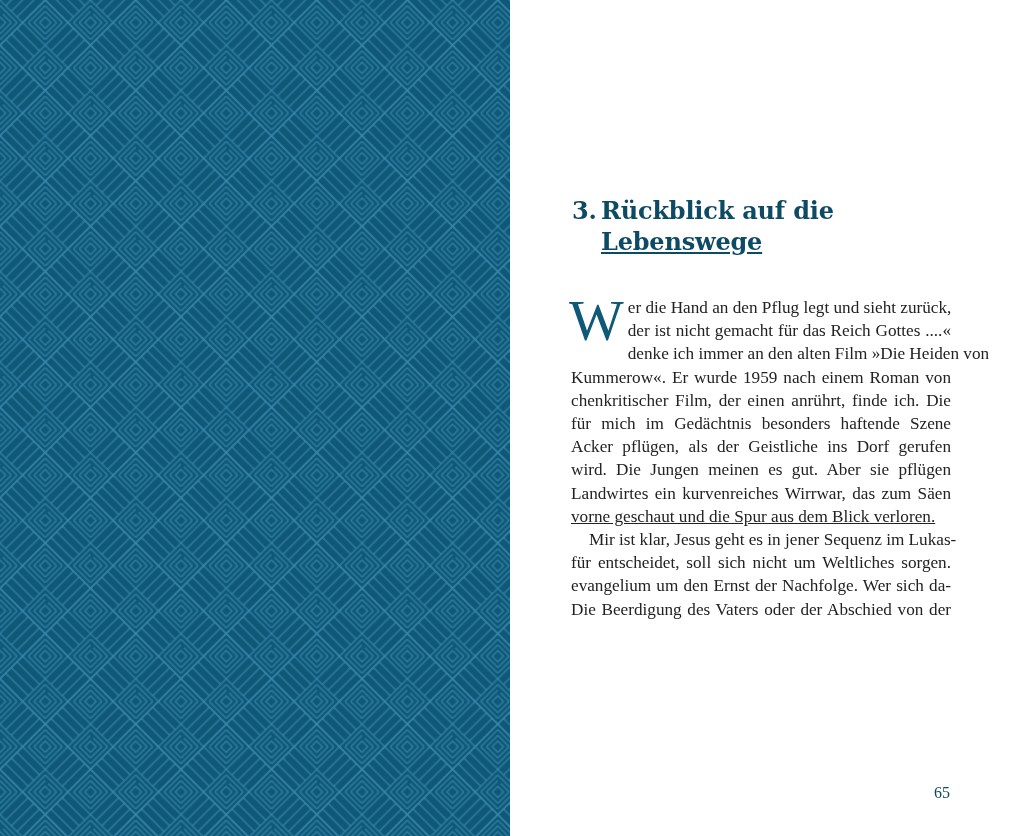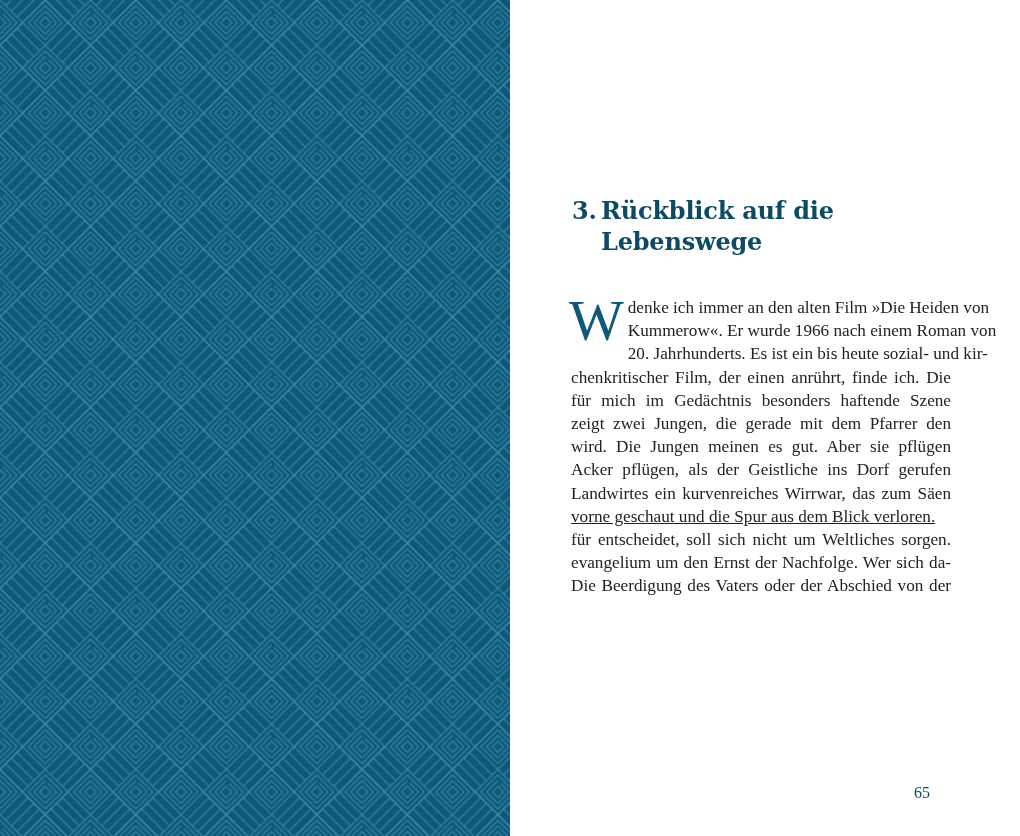--- a/index.html
+++ b/index.html
@@ -55,20 +55,21 @@
       color: #0d4a63;
       letter-spacing: -0.2px;
     }
     .chapter-title .num {
       display: inline-block;
       width: 29px;
     }
     .chapter-title .line2 {
       display: block;
       padding-left: 29px;
+      text-decoration: underline;
     }
     .body-text {
       position: absolute;
       left: 61px;
       top: 296px;
       width: 380px;
       font-family: "Liberation Serif", serif;
       font-size: 17.2px;
       line-height: 23.2px;
       color: #222222;
@@ -95,21 +96,21 @@
       float: left;
       font-family: "Liberation Serif", serif;
       font-size: 58px;
       line-height: 46px;
       height: 46px;
       color: #0f5878;
       margin: 2px 4px 0 -2px;
     }
     .page-number {
       position: absolute;
-      left: 404px;
+      left: 424px;
       top: 784px;
       font-family: "Liberation Serif", serif;
       font-size: 16px;
       color: #0d4a63;
     }
   </style>
 </head>
 <body>
 
 <div class="spread">
@@ -164,32 +165,33 @@
   <div class="right-page">
 
     <h1 class="chapter-title">
       <span class="num">3.</span><span>Rückblick auf die</span>
       <span class="line2">Lebenswege</span>
     </h1>
 
     <div class="body-text">
       <div class="para">
         <span class="dropcap">W</span>
+        <span class="ln">er die Hand an den Pflug legt und sieht zurück,</span>
+        <span class="ln">der ist nicht gemacht für das Reich Gottes  ....«</span>
         <span class="ln">denke ich immer an den alten Film »Die Heiden von</span>
-        <span class="ln">Kummerow«. Er wurde 1966 nach einem Roman von</span>
-        <span class="ln">20. Jahrhunderts. Es ist ein bis heute sozial- und kir-</span>
+        <span class="ln">Kummerow«. Er wurde 1959 nach einem Roman von</span>
         <span class="ln">chenkritischer Film, der einen anrührt, finde ich. Die</span>
         <span class="ln">für mich im Gedächtnis besonders haftende Szene</span>
-        <span class="ln">zeigt zwei Jungen, die gerade mit dem Pfarrer den</span>
+        <span class="ln">Acker pflügen, als der Geistliche ins Dorf gerufen</span>
         <span class="ln">wird. Die Jungen meinen es gut. Aber sie pflügen</span>
-        <span class="ln">Acker pflügen, als der Geistliche ins Dorf gerufen</span>
         <span class="ln">Landwirtes ein kurvenreiches Wirrwar, das zum Säen</span>
         <span class="ln last">vorne geschaut und die Spur aus dem Blick verloren.</span>
       </div>
       <div class="para indent">
+        <span class="ln first">Mir ist klar, Jesus geht es in jener Sequenz im Lukas-</span>
         <span class="ln">für entscheidet, soll sich nicht um Weltliches sorgen.</span>
         <span class="ln">evangelium um den Ernst der Nachfolge. Wer sich da-</span>
         <span class="ln">Die Beerdigung des Vaters oder der Abschied von der</span>
       </div>
     </div>
 
     <div class="page-number">65</div>
   </div>
 </div>
 

